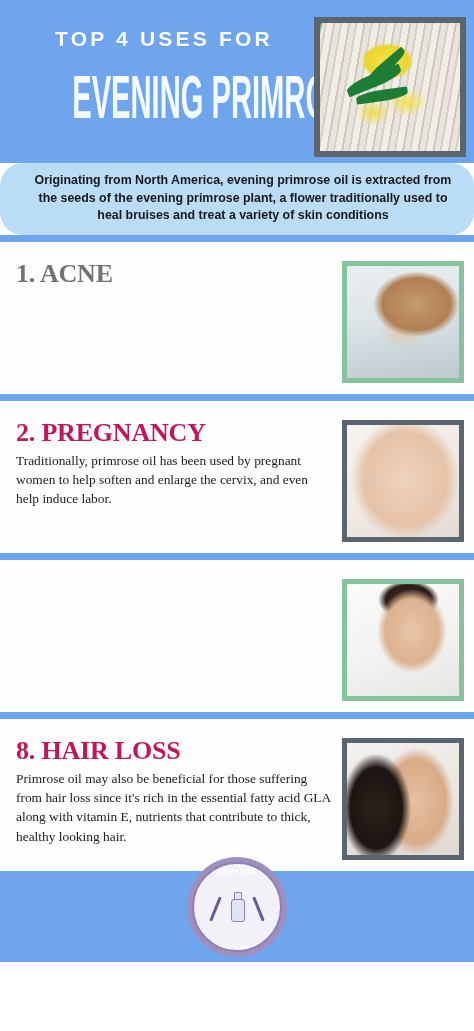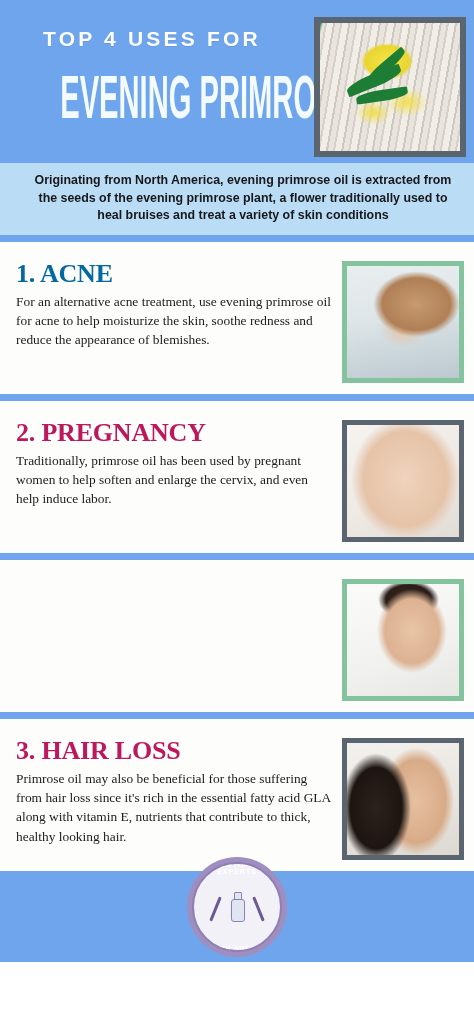--- a/index.html
+++ b/index.html
@@ -20,21 +20,21 @@
 
   
   .header {
     position: relative;
     height: 163px;
     background: #6FA5EC;
     overflow: hidden;
   }
   .header-text-wrap {
     position: absolute;
-    left: 4px;
+    left: 16px;
     top: 18px;
     width: 296px;
     text-align: center;
   }
   .kicker {
     font-family: "Liberation Sans", sans-serif;
     font-weight: bold;
     font-size: 21px;
     letter-spacing: 3.2px;
     color: #FFFFFF;
@@ -70,20 +70,21 @@
     height: 100%;
     position: relative;
     overflow: hidden;
   }
 
   
   .subtitle-band {
     background: #BBDCF5;
     padding: 9px 14px 10px 26px;
     box-sizing: border-box;
+    border-radius: 23px;
   }
   .subtitle-text {
     font-family: "Liberation Sans", sans-serif;
     font-weight: bold;
     font-size: 12.4px;
     line-height: 1.42;
     color: #16181c;
     text-align: center;
     margin: 0;
   }
@@ -111,21 +112,21 @@
     min-width: 0;
   }
   .sec-heading {
     font-family: "Liberation Serif", serif;
     font-weight: bold;
     font-size: 26px;
     line-height: 1.05;
     margin: 2px 0 5px 0;
     letter-spacing: -0.2px;
   }
-  .sec-heading.green { color: #0369a1; }
+  .sec-heading.green { color: #737373; }
   .sec-heading.gray  { color: #be185d; }
   .sec-text {
     font-family: "Liberation Serif", serif;
     font-size: 13.4px;
     line-height: 1.43;
     color: #1b1b1b;
     margin: 0;
   }
   .sec-photo {
     flex: 0 0 auto;
@@ -289,21 +290,20 @@
 
   <div class="subtitle-band">
     <p class="subtitle-text">Originating from North America, evening primrose oil is extracted from the seeds of the evening primrose plant, a flower traditionally used to heal bruises and treat a variety of skin conditions</p>
   </div>
   <div class="divider"></div>
   <div class="thin-gap"></div>
 
   <div class="section">
     <div class="sec-body">
       <h2 class="sec-heading green">1. ACNE</h2>
-      <p class="sec-text">For an alternative acne treatment, use evening primrose oil for acne to help moisturize the skin, soothe redness and reduce the appearance of blemishes.</p>
     </div>
     <div class="sec-photo green-frame">
       <div class="ph ph-acne"></div>
     </div>
   </div>
   <div class="divider"></div>
   <div class="thin-gap"></div>
 
   <div class="section">
     <div class="sec-body">
@@ -322,21 +322,21 @@
     </div>
     <div class="sec-photo green-frame">
       <div class="ph ph-skin"></div>
     </div>
   </div>
   <div class="divider"></div>
   <div class="thin-gap"></div>
 
   <div class="section">
     <div class="sec-body">
-      <h2 class="sec-heading gray">3. HAIR LOSS</h2>
+      <h2 class="sec-heading gray">8. HAIR LOSS</h2>
       <p class="sec-text">Primrose oil may also be beneficial for those suffering from hair loss since it's rich in the essential fatty acid GLA along with vitamin E, nutrients that contribute to thick, healthy looking hair.</p>
     </div>
     <div class="sec-photo gray-frame">
       <div class="ph ph-hair"></div>
     </div>
   </div>
 
   <div class="footer">
     <div class="logo">
       <div class="logo-inner">

